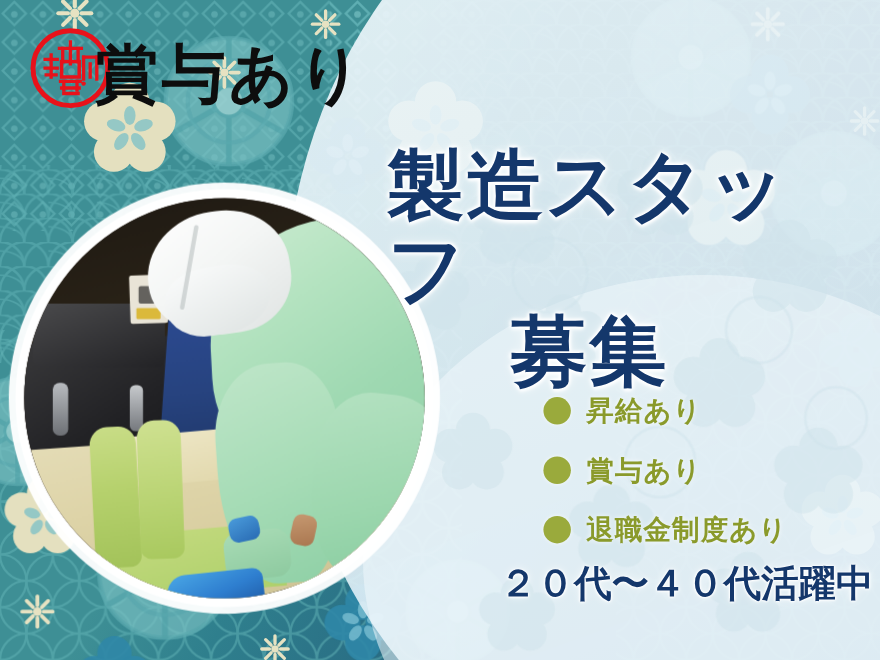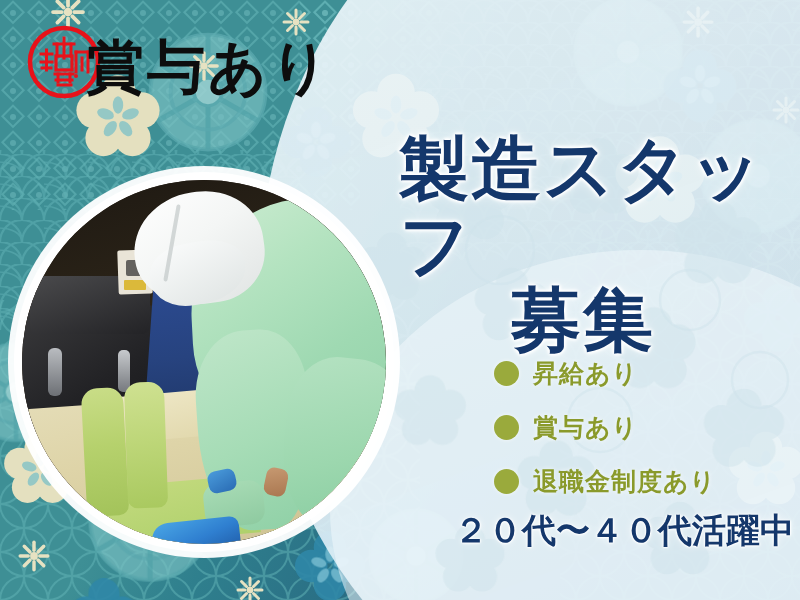--- a/index.html
+++ b/index.html
@@ -298,21 +298,20 @@
     font-size: 70px;
     font-weight: 700;
     line-height: 1.08;
     letter-spacing: 2px;
     text-shadow:
       2px 0 3px rgba(255,255,255,0.9),
       -2px 0 3px rgba(255,255,255,0.9),
       0 2px 3px rgba(255,255,255,0.9),
       0 -2px 3px rgba(255,255,255,0.9),
       0 0 12px rgba(255,255,255,0.75);
-    margin-left: 47px;
   }
   .headline .l1 { display: block; text-align: left; }
   .headline .l2 { display: block; text-align: center; padding-right: 32px; }
 
   
   .benefits {
     position: absolute;
     left: 494px;
     top: 348px;
     width: 300px;

